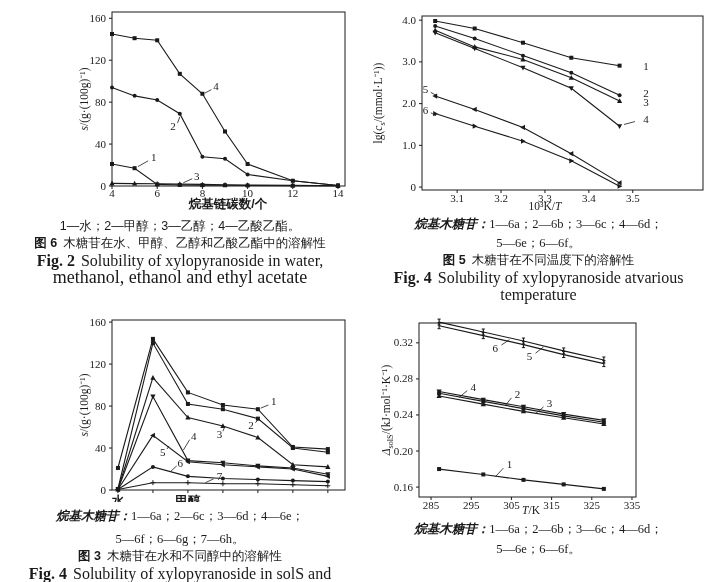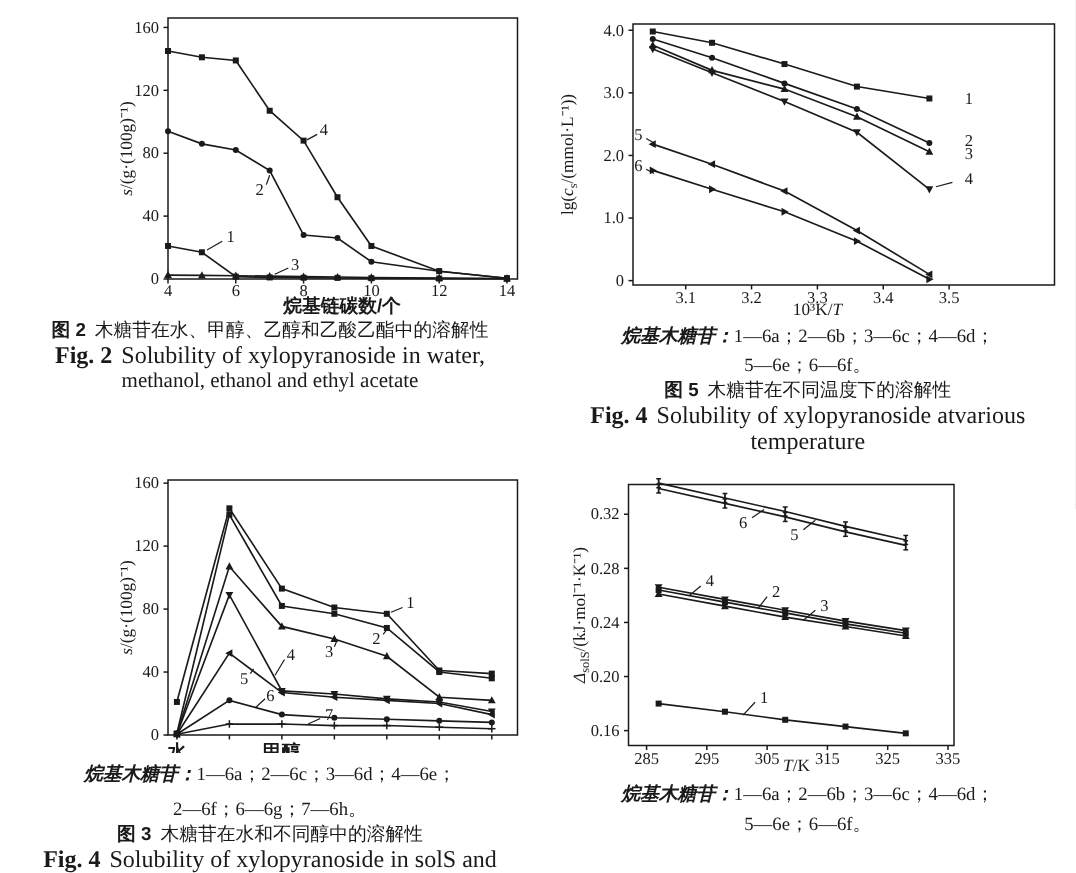--- a/index.html
+++ b/index.html
@@ -16,21 +16,21 @@
   .cap-legend .lead{font-family:"Liberation Sans",sans-serif;font-weight:700;font-style:italic;}
   #b-fig2 .cap-legend{margin-top:6px;font-family:"Liberation Sans",sans-serif;}
   #b-fig4 .cap-legend{margin-top:2px;}
   #b-fig3 .cap-legend{margin-top:6px;}
   #b-fig5 .cap-legend{margin-top:3px;}
   .l2{margin-top:2px;}
   .cap-zh{margin-top:2px;font-size:12.5px;}
   .cap-zh b{font-family:"Liberation Sans",sans-serif;margin-right:6px;}
   .cap-en{margin-top:2px;font-size:16px;}
   .cap-en b{margin-right:6px;}
-  .cap-en2{margin-top:1px;font-size:14px;}
+  .cap-en2{margin-top:1px;font-size:18px;}
   .cap-zh sub{font-size:9px;}
   .cap-zh i.var{font-size:12.5px;}
   
   text{fill:#1a1a1a;}
   .tick{font:11px "Liberation Serif",serif;}
   .cat{font:600 12.5px "Liberation Sans",sans-serif;}
   .alab{font:11.5px "Liberation Serif",serif;}
   .xlab-cjk{font:600 12.5px "Liberation Sans",sans-serif;}
   .ann{font:11px "Liberation Serif",serif;}
 </style>
@@ -126,21 +126,22 @@
         </g>
         <g>
           <line x1="192.22793404461686" y1="178.66265060240963" x2="183.18816682832204" y2="182.85542168674698" stroke="#1a1a1a" stroke-width="0.8"></line>
           <text x="196.7478176527643" y="180.06626506024097" text-anchor="middle" class="ann">3</text>
         </g>
         <g>
           <line x1="211.43743937924347" y1="89.56626506024097" x2="204.65761396702231" y2="93.23493975903615" stroke="#1a1a1a" stroke-width="0.8"></line>
           <text x="215.95732298739085" y="89.92168674698794" text-anchor="middle" class="ann">4</text>
         </g>
       </svg>
-    <p class="cap-zh"><b>图 2</b><span>木糖苷在水、甲醇、乙醇和乙酸乙酯中的溶解性</span></p>
+    <p class="cap-legend"><span class="lead"></span><span>1—水；2—甲醇；3—乙醇；4—乙酸乙酯。</span></p>
+    <p class="cap-zh"><b>图 6</b><span>木糖苷在水、甲醇、乙醇和乙酸乙酯中的溶解性</span></p>
     <p class="cap-en"><b>Fig. 2</b><span>Solubility of xylopyranoside in water,</span></p>
     <p class="cap-en2">methanol, ethanol and ethyl acetate</p>
   </figure>
 
   <figure class="fig" id="b-fig4">
     <svg width="357" height="214" viewBox="0 0 357 214">
         <rect x="62" y="16" width="281" height="174" fill="none" stroke="#1a1a1a" stroke-width="1"></rect>
         <g>
           <line x1="97.12500000000003" y1="190" x2="97.12500000000003" y2="193" stroke="#1a1a1a" stroke-width="1"></line>
           <text x="97.12500000000003" y="202" text-anchor="middle" class="tick">3.1</text>
@@ -366,21 +367,21 @@
         <g>
           <line x1="176.72222222222223" y1="175.8641975308642" x2="170.42492492492494" y2="181.6358024691358" stroke="#1a1a1a" stroke-width="0.8"></line>
           <text x="180.2207207207207" y="177.26543209876544" text-anchor="middle" class="ann">6</text>
         </g>
         <g>
           <line x1="213.45645645645646" y1="188.9814814814815" x2="205.4099099099099" y2="192.65432098765433" stroke="#1a1a1a" stroke-width="0.8"></line>
           <text x="219.40390390390388" y="189.85802469135803" text-anchor="middle" class="ann">7</text>
         </g>
       </svg>
     <p class="cap-legend"><span class="lead">烷基木糖苷：</span><span>1—6a；2—6c；3—6d；4—6e；</span></p>
-    <p class="cap-legend l2">2—6f；6—6g；7—6h。</p>
+    <p class="cap-legend l2">5—6f；6—6g；7—6h。</p>
     <p class="cap-zh"><b>图 3</b><span>木糖苷在水和不同醇中的溶解性</span></p>
     <p class="cap-en"><b>Fig. 4</b><span>Solubility of xylopyranoside in solS and</span></p>
   </figure>
 
   <figure class="fig" id="b-fig5">
     <svg width="357" height="228" viewBox="0 0 357 228">
         <rect x="59" y="33" width="217" height="174" fill="none" stroke="#1a1a1a" stroke-width="1"></rect>
         <g>
           <line x1="71.05555555555556" y1="207" x2="71.05555555555556" y2="210" stroke="#1a1a1a" stroke-width="1"></line>
           <text x="71.05555555555556" y="219" text-anchor="middle" class="tick">285</text>

